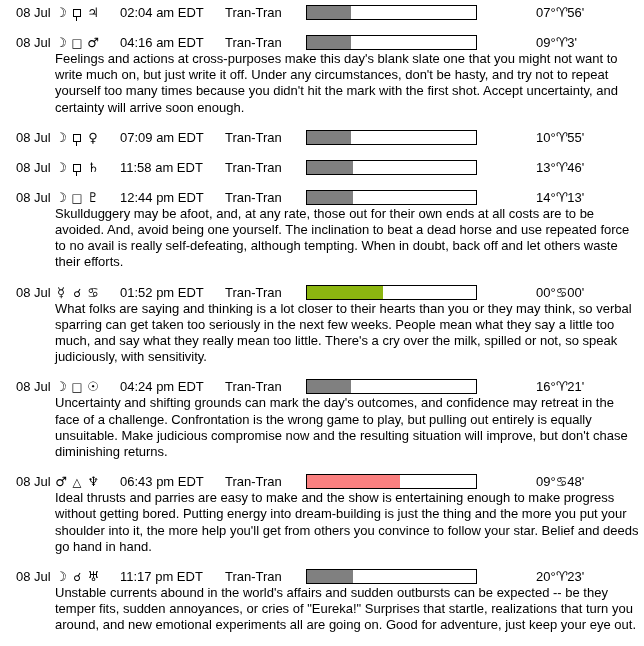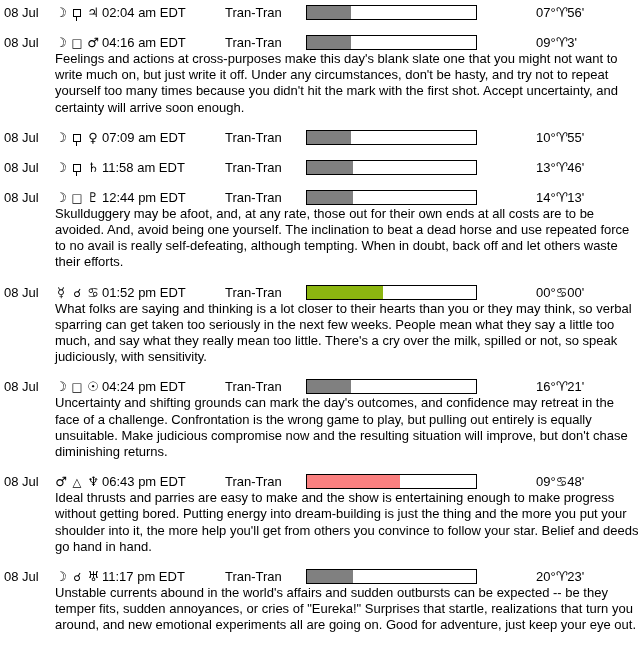--- a/index.html
+++ b/index.html
@@ -4,30 +4,30 @@
 <style>
   * { margin:0; padding:0; box-sizing:border-box; }
   html,body { width:644px; height:646px; background:#ffffff; overflow:hidden; }
   body {
     font-family:"Liberation Sans","DejaVu Sans",sans-serif;
     font-size:13px; color:#000; padding-top:4px;
   }
   .event { margin-bottom:13px; }
   .event:last-child { margin-bottom:0; }
   .row { position:relative; height:17px; line-height:17px; }
-  .c-date   { position:absolute; left:4px;   white-space:nowrap; }
+  .c-date   { position:absolute; left:16px;   white-space:nowrap; }
   .c-glyphs { position:absolute; left:53px;  white-space:nowrap; }
   .g { display:inline-block; width:16px; text-align:center;
        font-family:"DejaVu Sans",sans-serif; }
   .g.aspect { font-size:11.5px; }
   .sesq { display:inline-block; position:relative; width:8px; height:8px;
           border:1px solid #000; top:0px; }
   .sesq::after { content:""; position:absolute; left:2px; bottom:-5px;
                  width:1px; height:5px; background:#000; }
-  .c-time  { position:absolute; left:102px; white-space:nowrap; }
+  .c-time  { position:absolute; left:120px; white-space:nowrap; }
   .c-chart { position:absolute; left:225px; white-space:nowrap; }
   .c-bar { position:absolute; left:306px; top:1px; width:171px; height:15px;
            border:1.5px solid #000; background:#fff; }
   .c-bar .fill { display:block; height:100%; width:0; }
   .c-pos { position:absolute; left:508px; white-space:nowrap;margin-left:28px; }
   .desc { margin-left:55px; width:584px; line-height:16.2px; }
 </style>
 </head>
 <body>
 

